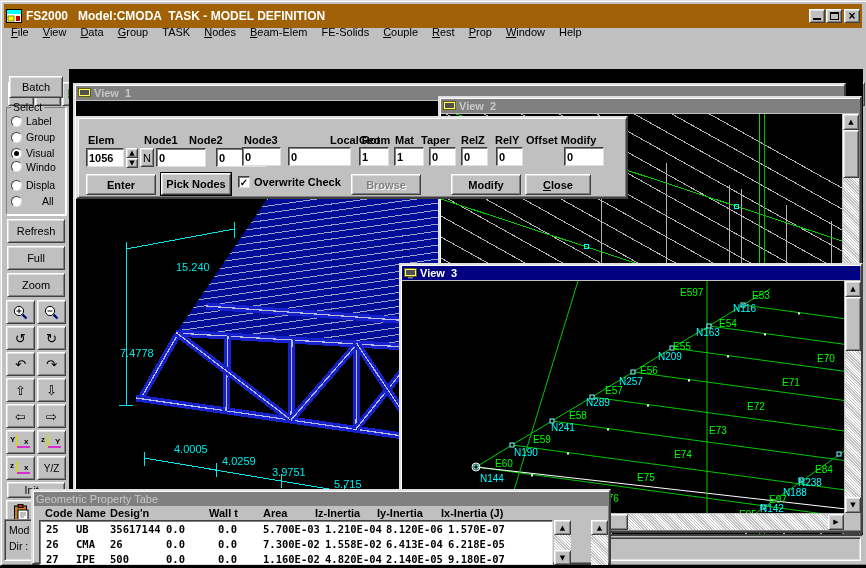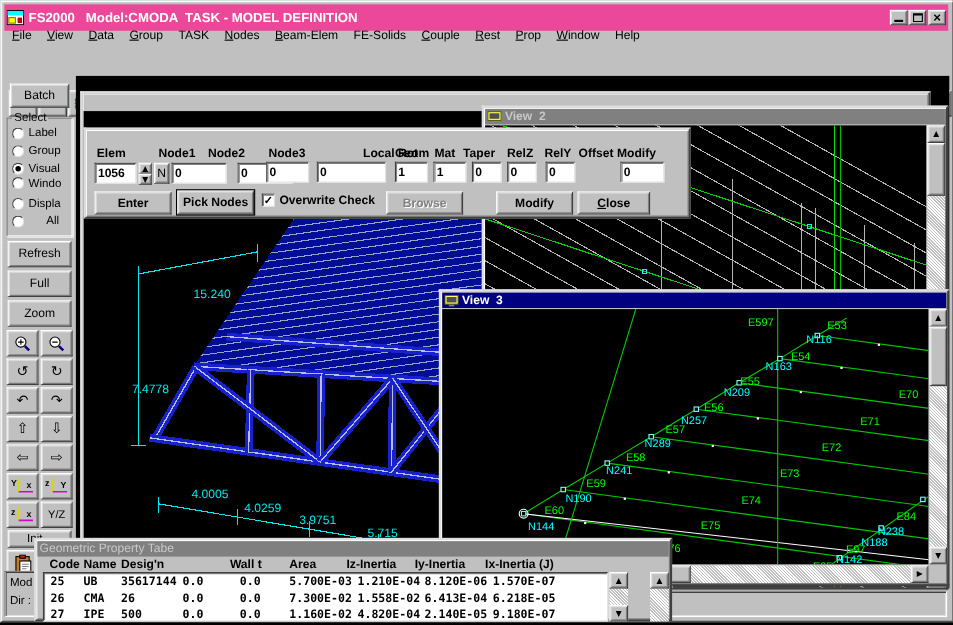--- a/index.html
+++ b/index.html
@@ -28,21 +28,21 @@
   .hcell{position:absolute;top:0;font-weight:bold;font-size:11px;white-space:pre;}
   u{text-decoration:underline;}
   svg{display:block;}
   .icon-glyph{font-family:"DejaVu Sans",sans-serif;font-size:13px;}
 </style>
 </head>
 <body>
 
 <div id="mainwin" class="raised abs" style="left:0;top:0;width:866px;height:564px;">
 
-  <div class="abs" style="left:3px;top:3px;width:858px;height:18px;background:#ec4899;display:flex;align-items:center;padding:12px 2px;box-sizing:border-box;text-align:center;">
+  <div class="abs" style="left:3px;top:3px;width:858px;height:18px;background:#a16207;display:flex;align-items:center;padding:12px 2px;box-sizing:border-box;text-align:center;">
     <svg width="16" height="14" viewBox="0 0 16 14" style="margin-right:4px;">
       <rect x="0.5" y="0.5" width="15" height="13" fill="#fff" stroke="#000"></rect>
       <rect x="1" y="1" width="14" height="4" fill="#00ffff"></rect>
       <rect x="2" y="7" width="6" height="5" fill="#ffff00" stroke="#808000"></rect>
       <rect x="10" y="7" width="4" height="5" fill="#c00000"></rect>
     </svg>
     <span style="color:#fff;font-weight:bold;font-size:12px;white-space:pre;">FS2000   Model:CMODA  TASK - MODEL DEFINITION</span>
     <span style="flex:1;"></span>
     <span class="btn" style="position:relative;width:16px;height:14px;">
         <span style="position:absolute;left:3px;bottom:2px;width:8px;height:2px;background:#000;"></span>
@@ -309,20 +309,28 @@
   <div class="abs sunken" style="left:3px;top:518px;width:62px;height:42px;background:#c0c0c0;overflow:hidden;">
     <div class="abs" style="left:4px;top:4px;font-size:10.5px;white-space:pre;">Mod</div>
     <div class="abs" style="left:4px;top:20px;font-size:10.5px;white-space:pre;">Dir :</div>
   </div>
 
   <div class="abs black" style="left:68px;top:68px;width:794px;height:466px;"></div>
 
   <div class="abs sunken" style="left:70px;top:536px;width:790px;height:24px;background:#c0c0c0;"></div>
 
   <div class="childwin" style="left:72px;top:82px;width:773px;height:436px;z-index:1;">
+    <div class="wtitle inactive">
+      <svg width="13" height="11" viewBox="0 0 13 11">
+          <rect x="0.5" y="0.5" width="12" height="8" fill="#ffff66" stroke="#606000"></rect>
+          <rect x="2" y="2" width="9" height="5" fill="#505050"></rect>
+          <rect x="4" y="9" width="5" height="1.5" fill="#808080"></rect>
+        </svg>
+      <span>View  1</span>
+    </div>
     <div class="abs black" style="left:1px;top:16px;width:767px;height:416px;">
       <svg id="v1svg" width="767" height="416" viewBox="0 0 767 416" shape-rendering="crispEdges">
         <defs>
             <clipPath id="deckclip">
               <polygon points="100,232 362,248 362,35 200,85"></polygon>
             </clipPath>
           </defs>
         <polygon points="100,232 362,248 362,35 200,85" fill="#000d96"></polygon>
         <g id="v1slats" clip-path="url(#deckclip)">
             <line x1="0" y1="90" x2="362" y2="39" stroke="#9aa2c8" stroke-width="1"></line>

